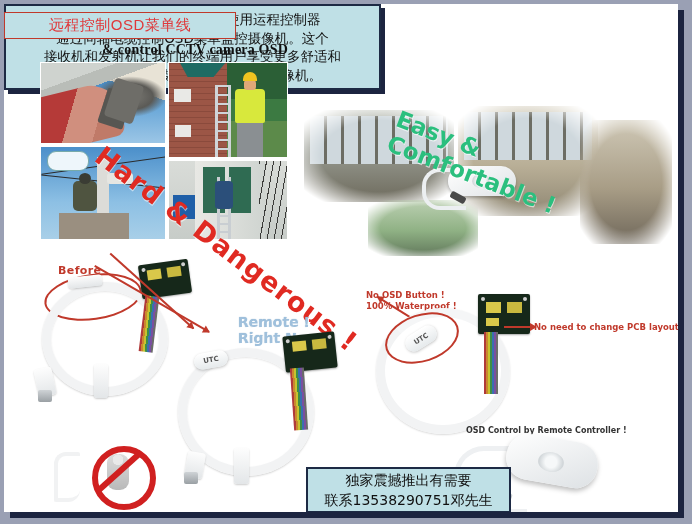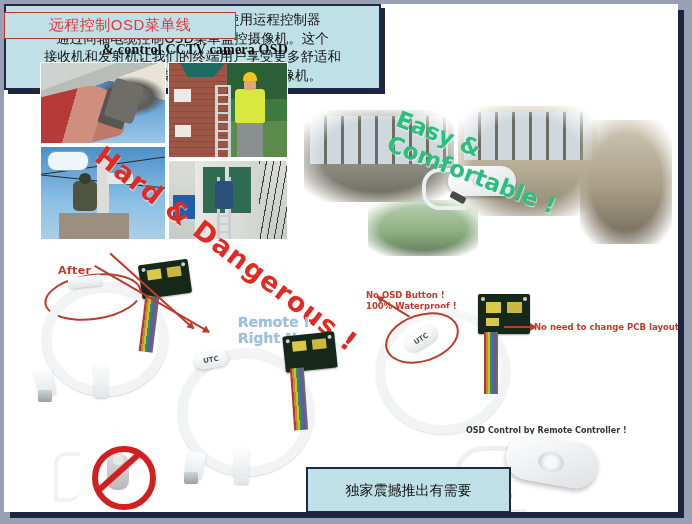--- a/index.html
+++ b/index.html
@@ -299,21 +299,21 @@
         <div class="bnc"></div>
       </div>
 
       <div id="easy">
         <div>Easy &amp;</div>
         <div>Comfortable !</div>
       </div>
     </div>
 
     <div id="beforeafter">
-      <div id="lbl-before" class="lbl">After</div>
+      <div id="lbl-before" class="lbl">Before</div>
       <div id="ell1" class="ellipse-red"></div>
 
       <div id="cb1" class="cable-loop"></div>
       <div class="plug" style="left:-2px;top:112px;width:18px;height:28px;transform:rotate(-12deg);"></div>
       <div class="bnc-tip" style="left:0px;top:134px;width:14px;height:12px;"></div>
       <div class="plug" style="left:56px;top:108px;width:14px;height:34px;"></div>
       <div class="plug" style="left:30px;top:20px;width:34px;height:11px;transform:rotate(-6deg);"></div>
 
       <div class="pcb" style="left:102px;top:6px;width:50px;height:34px;transform:rotate(-8deg);">
         <div class="chip" style="left:8px;top:6px;width:14px;height:10px;"></div>
@@ -383,16 +383,17 @@
       <div id="remote2">
         <div class="cable"></div>
         <div class="body"></div>
         <div class="dpad"></div>
         <div class="bnc"></div>
       </div>
     </div>
 
     <div id="contact">
       <p>独家震撼推出有需要</p>
+      <p>联系13538290751邓先生</p>
     </div>
 
   </div>
 </div>
 
 </body></html>

